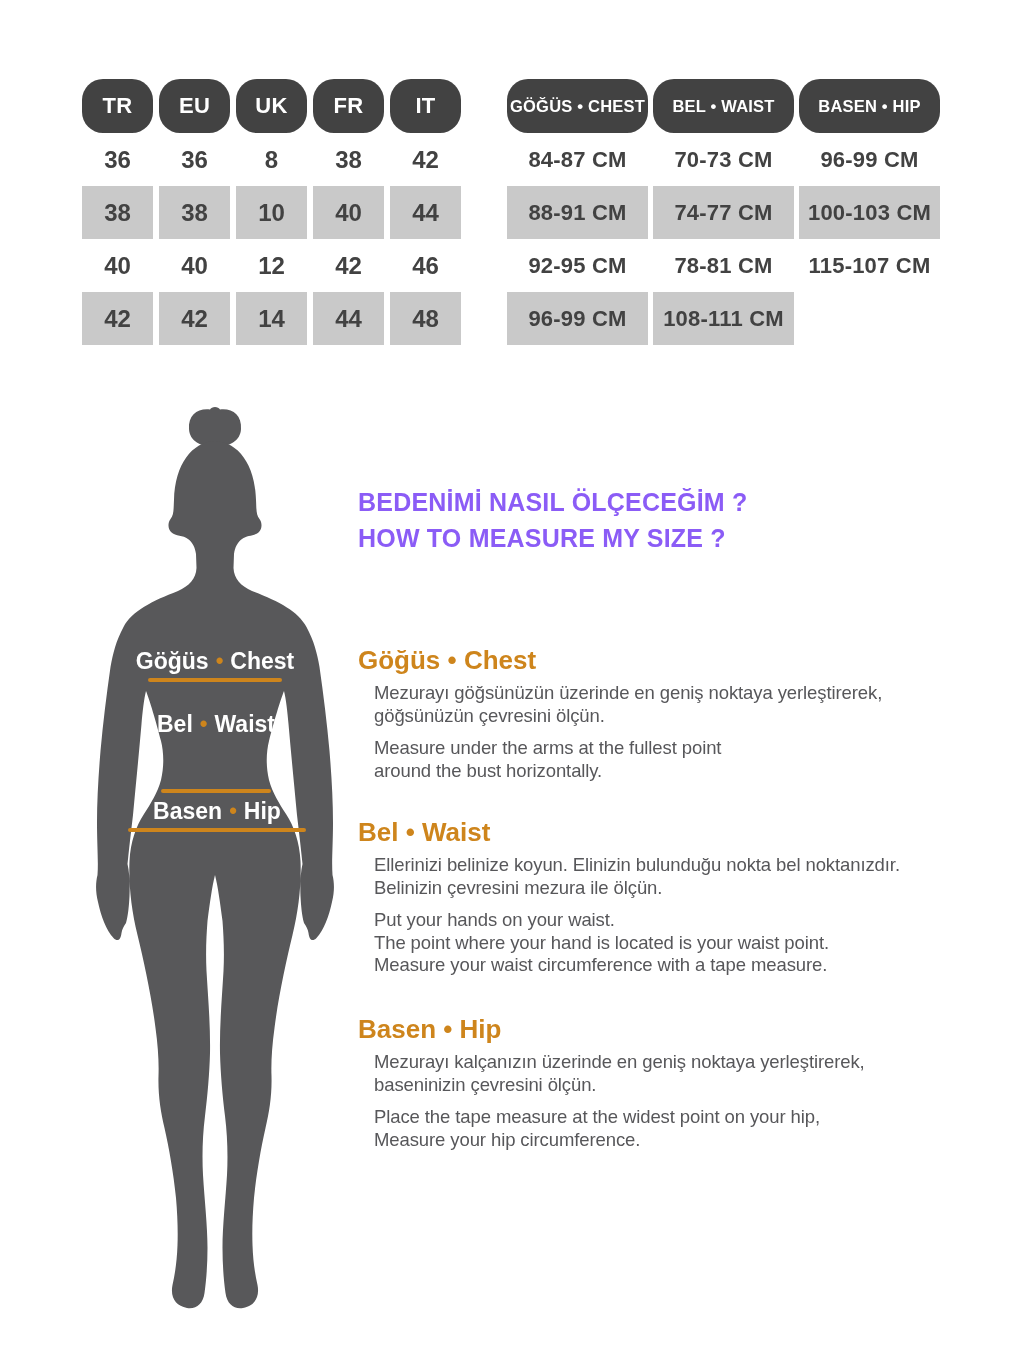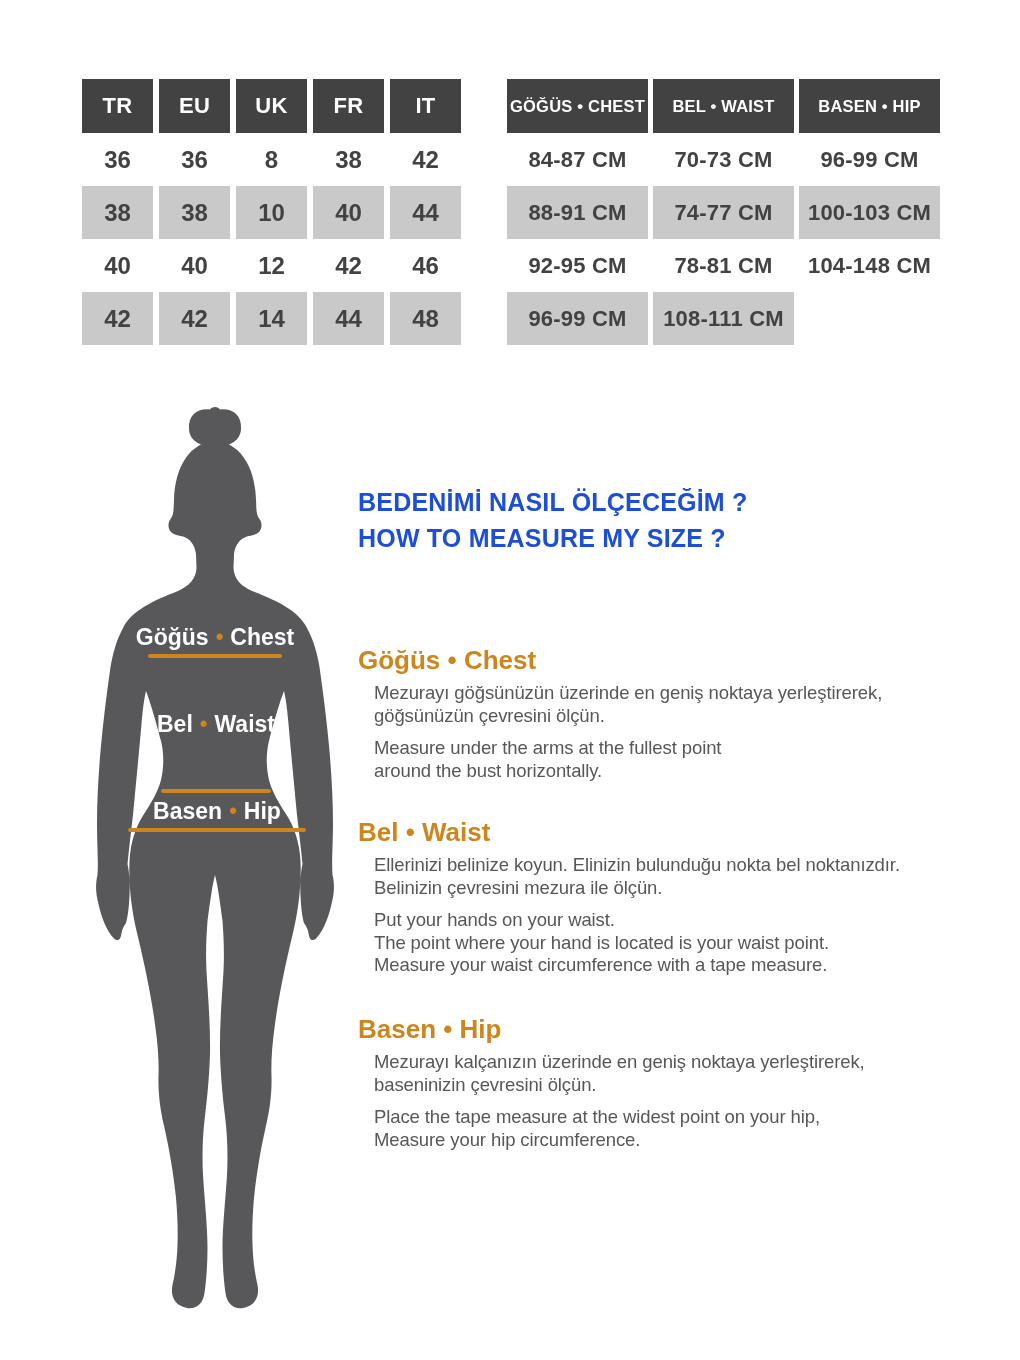--- a/index.html
+++ b/index.html
@@ -6,44 +6,44 @@
   .page{position:relative;width:1020px;height:1360px;background:#ffffff;overflow:hidden;
         font-family:"Liberation Sans",sans-serif;}
 
   
   .tbl{position:absolute;display:grid;}
   .tbl-left{left:82px;top:79px;grid-template-columns:repeat(5,71px);column-gap:6px;
             grid-template-rows:54px 53px 53px 53px 53px;}
   .tbl-right{left:507px;top:79px;grid-template-columns:repeat(3,141px);column-gap:5px;
              grid-template-rows:54px 53px 53px 53px 53px;}
   .th{background:#424242;color:#ffffff;font-weight:bold;display:flex;align-items:center;
-      justify-content:center;font-size:22px;letter-spacing:.3px;}
+      justify-content:center;font-size:22px;letter-spacing:.3px;border-radius:21px;}
   .tbl-right .th{font-size:16.5px;letter-spacing:.2px;white-space:nowrap;}
   .td{display:flex;align-items:center;justify-content:center;color:#424242;
       font-weight:bold;font-size:24px;}
   .tbl-right .td{font-size:22px;letter-spacing:.2px;white-space:nowrap;}
   .alt{background:#C9C9C9;}
 
   
   .figure-svg{position:absolute;left:85px;top:405px;width:260px;height:930px;}
 
   .fig-label{position:absolute;display:flex;flex-direction:column;align-items:center;}
   .fig-label .txt{display:flex;align-items:center;white-space:nowrap;color:#ffffff;
                   font-weight:bold;font-size:23px;line-height:26px;}
   .fig-label .dot{color:#CE851C;margin:0 7px;font-size:22px;}
   .fig-label .line{height:4px;background:#CE851C;border-radius:2px;margin-top:4px;}
-  .lbl-chest{left:146px;top:624px;width:138px;}
+  .lbl-chest{left:146px;top:648px;width:138px;}
   .lbl-chest .line{width:134px;}
   .lbl-waist{left:160px;top:711px;width:112px;gap:48px;}
   .lbl-waist .line{width:110px;}
   .lbl-hip{left:127px;top:798px;width:180px;}
   .lbl-hip .line{width:178px;}
 
   
-  .guide-title{position:absolute;left:358px;top:484px;color:#1d4ed8;font-weight:bold;
+  .guide-title{position:absolute;left:358px;top:484px;color:#8b5cf6;font-weight:bold;
                font-size:25px;line-height:36px;letter-spacing:.2px;white-space:nowrap;}
   .section{position:absolute;left:358px;width:640px;}
   .sec-1{top:645px;}
   .sec-2{top:817px;}
   .sec-3{top:1014px;}
   .sec-heading{color:#CE851C;font-weight:bold;font-size:26px;line-height:30px;
                margin:0 0 7px 0;white-space:nowrap;}
   .sec-par{color:#57575A;font-size:18.5px;line-height:22.5px;font-weight:400;
            letter-spacing:-0.1px;margin:0 0 10px 16px;white-space:pre-line;}
 </style>
@@ -92,21 +92,21 @@
     <div class="td">84-87 CM</div>
     <div class="td">70-73 CM</div>
     <div class="td">96-99 CM</div>
 
     <div class="td alt">88-91 CM</div>
     <div class="td alt">74-77 CM</div>
     <div class="td alt">100-103 CM</div>
 
     <div class="td">92-95 CM</div>
     <div class="td">78-81 CM</div>
-    <div class="td">104-148 CM</div>
+    <div class="td">115-107 CM</div>
 
     <div class="td alt">96-99 CM</div>
     <div class="td alt">108-111 CM</div>
   </div>
 
   <svg class="figure-svg" viewBox="0 0 260 930" xmlns="http://www.w3.org/2000/svg">
     <path fill="#58585A" d="M 104 24 C 103 10 113 3 125 4.5 C 126.5 1 133.5 1 135 4.5 C 147 3 157 10 156 24 C 155.5 36 144 42 130 42 C 116 42 104.5 36 104 24 Z"></path>
     <path fill="#58585A" d="
       M 130 36
       C 107 37 90 59 89 95

